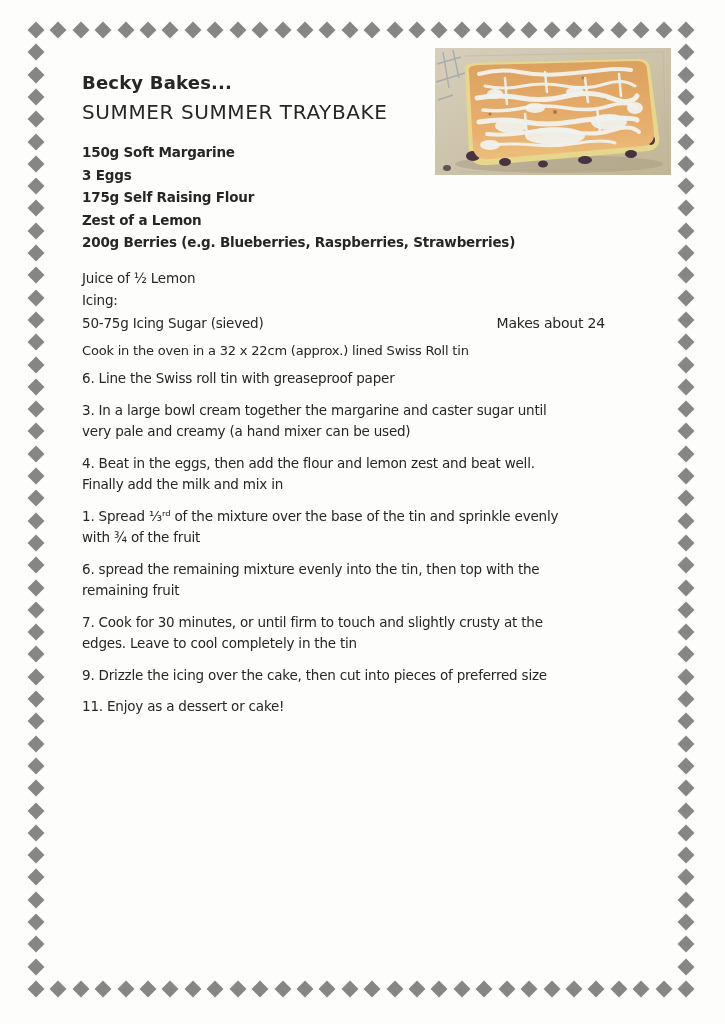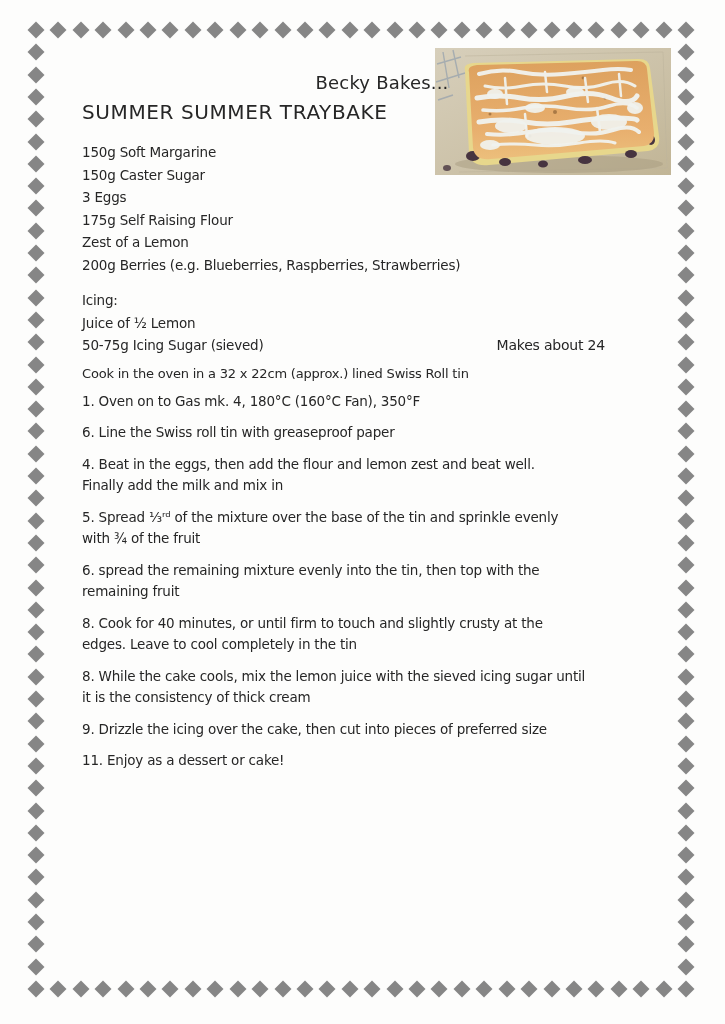--- a/index.html
+++ b/index.html
@@ -4,24 +4,24 @@
 <style>
   html,body{margin:0;padding:0;background:#ffffff;}
   .page{
     position:relative;width:725px;height:1024px;background:#fdfdfc;
     font-family:"DejaVu Sans",sans-serif;color:#262626;overflow:hidden;
   }
   
   .dia{position:absolute;width:12px;height:12px;background:#868686;transform:rotate(45deg);}
   
   .content{position:absolute;left:82px;top:72px;width:600px;}
-  .brand{font-size:18px;font-weight:normal;letter-spacing:.2px;text-align:center;}
+  .brand{font-size:18px;font-weight:bold;letter-spacing:.2px;}
   .title{font-size:20px;font-weight:normal;letter-spacing:.6px;margin-top:7px;}
   .ingredients{margin-top:17px;font-size:13.5px;line-height:22.5px;letter-spacing:-.2px;}
-  .ing-line{white-space:nowrap;}
+  .ing-line{white-space:nowrap;font-weight:bold;}
   .icing-block{margin-top:13px;font-size:13.5px;line-height:22.5px;letter-spacing:-.2px;}
   .icing-row{display:flex;justify-content:space-between;width:523px;align-items:flex-end;}
   .yield{font-size:14px;}
   .tin-note{margin-top:9px;font-size:13px;letter-spacing:-.2px;}
   .steps{margin-top:2px;}
   .step{margin:10px 0 0 0;font-size:13.5px;line-height:21.5px;letter-spacing:-.2px;white-space:pre-line;}
   
   .photo{position:absolute;left:435px;top:48px;width:236px;height:127px;}
   .photo svg{display:block;}
 </style>
@@ -247,49 +247,47 @@
       </g>
     </svg>
   </div>
 
   <div class="content">
     <div class="brand">Becky Bakes...</div>
     <div class="title">SUMMER SUMMER TRAYBAKE</div>
 
     <div class="ingredients">
       <div class="ing-line">150g Soft Margarine</div>
-      <div class="ing-line">150g Caster Sugar</div>
       <div class="ing-line">3 Eggs</div>
       <div class="ing-line">175g Self Raising Flour</div>
       <div class="ing-line">Zest of a Lemon</div>
       <div class="ing-line">200g Berries (e.g. Blueberries, Raspberries, Strawberries)</div>
     </div>
 
     <div class="icing-block">
+      <div>Juice of ½ Lemon</div>
       <div>Icing:</div>
-      <div>Juice of ½ Lemon</div>
       <div class="icing-row">
         <span>50-75g Icing Sugar (sieved)</span>
         <span class="yield">Makes about 24</span>
       </div>
     </div>
 
     <div class="tin-note">Cook in the oven in a 32 x 22cm (approx.) lined Swiss Roll tin</div>
 
     <div class="steps">
-      <p class="step">1. Oven on to Gas mk. 4, 180°C (160°C Fan), 350°F</p>
       <p class="step">6. Line the Swiss roll tin with greaseproof paper</p>
+      <p class="step">3. In a large bowl cream together the margarine and caster sugar until
+very pale and creamy (a hand mixer can be used)</p>
       <p class="step">4. Beat in the eggs, then add the flour and lemon zest and beat well.
 Finally add the milk and mix in</p>
-      <p class="step">5. Spread ⅓ʳᵈ of the mixture over the base of the tin and sprinkle evenly
+      <p class="step">1. Spread ⅓ʳᵈ of the mixture over the base of the tin and sprinkle evenly
 with ¾ of the fruit</p>
       <p class="step">6. spread the remaining mixture evenly into the tin, then top with the
 remaining fruit</p>
-      <p class="step">8. Cook for 40 minutes, or until firm to touch and slightly crusty at the
+      <p class="step">7. Cook for 30 minutes, or until firm to touch and slightly crusty at the
 edges.  Leave to cool completely in the tin</p>
-      <p class="step">8. While the cake cools, mix the lemon juice with the sieved icing sugar until
-it is the consistency of thick cream</p>
       <p class="step">9. Drizzle the icing over the cake, then cut into pieces of preferred size</p>
       <p class="step">11. Enjoy as a dessert or cake!</p>
     </div>
   </div>
 
 </div>
 
 </body></html>

